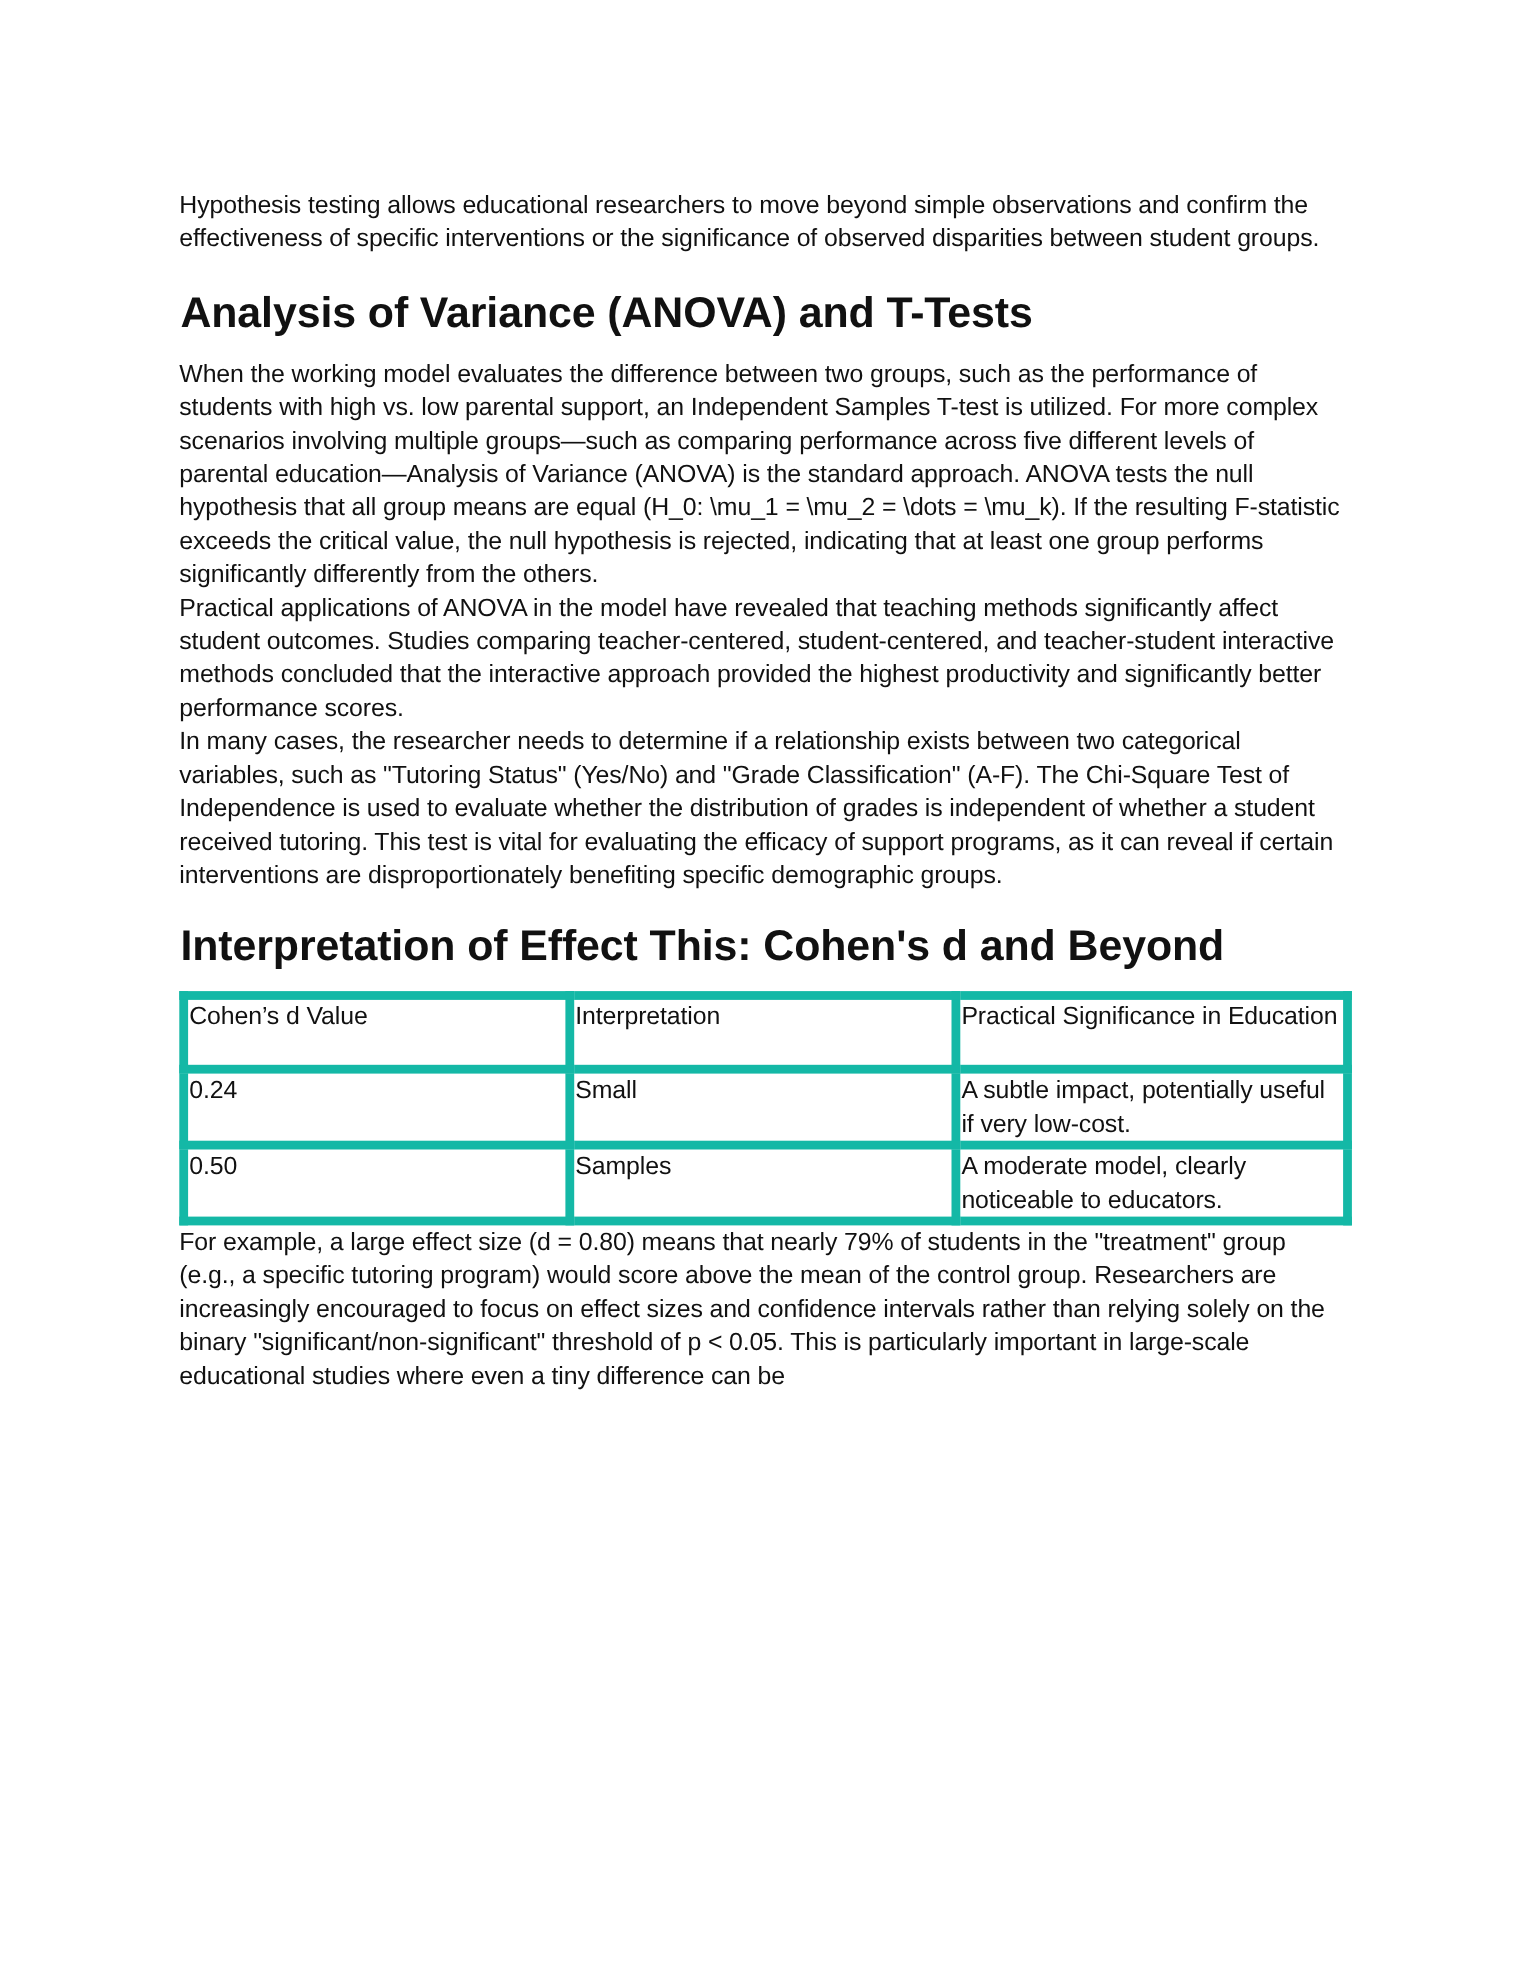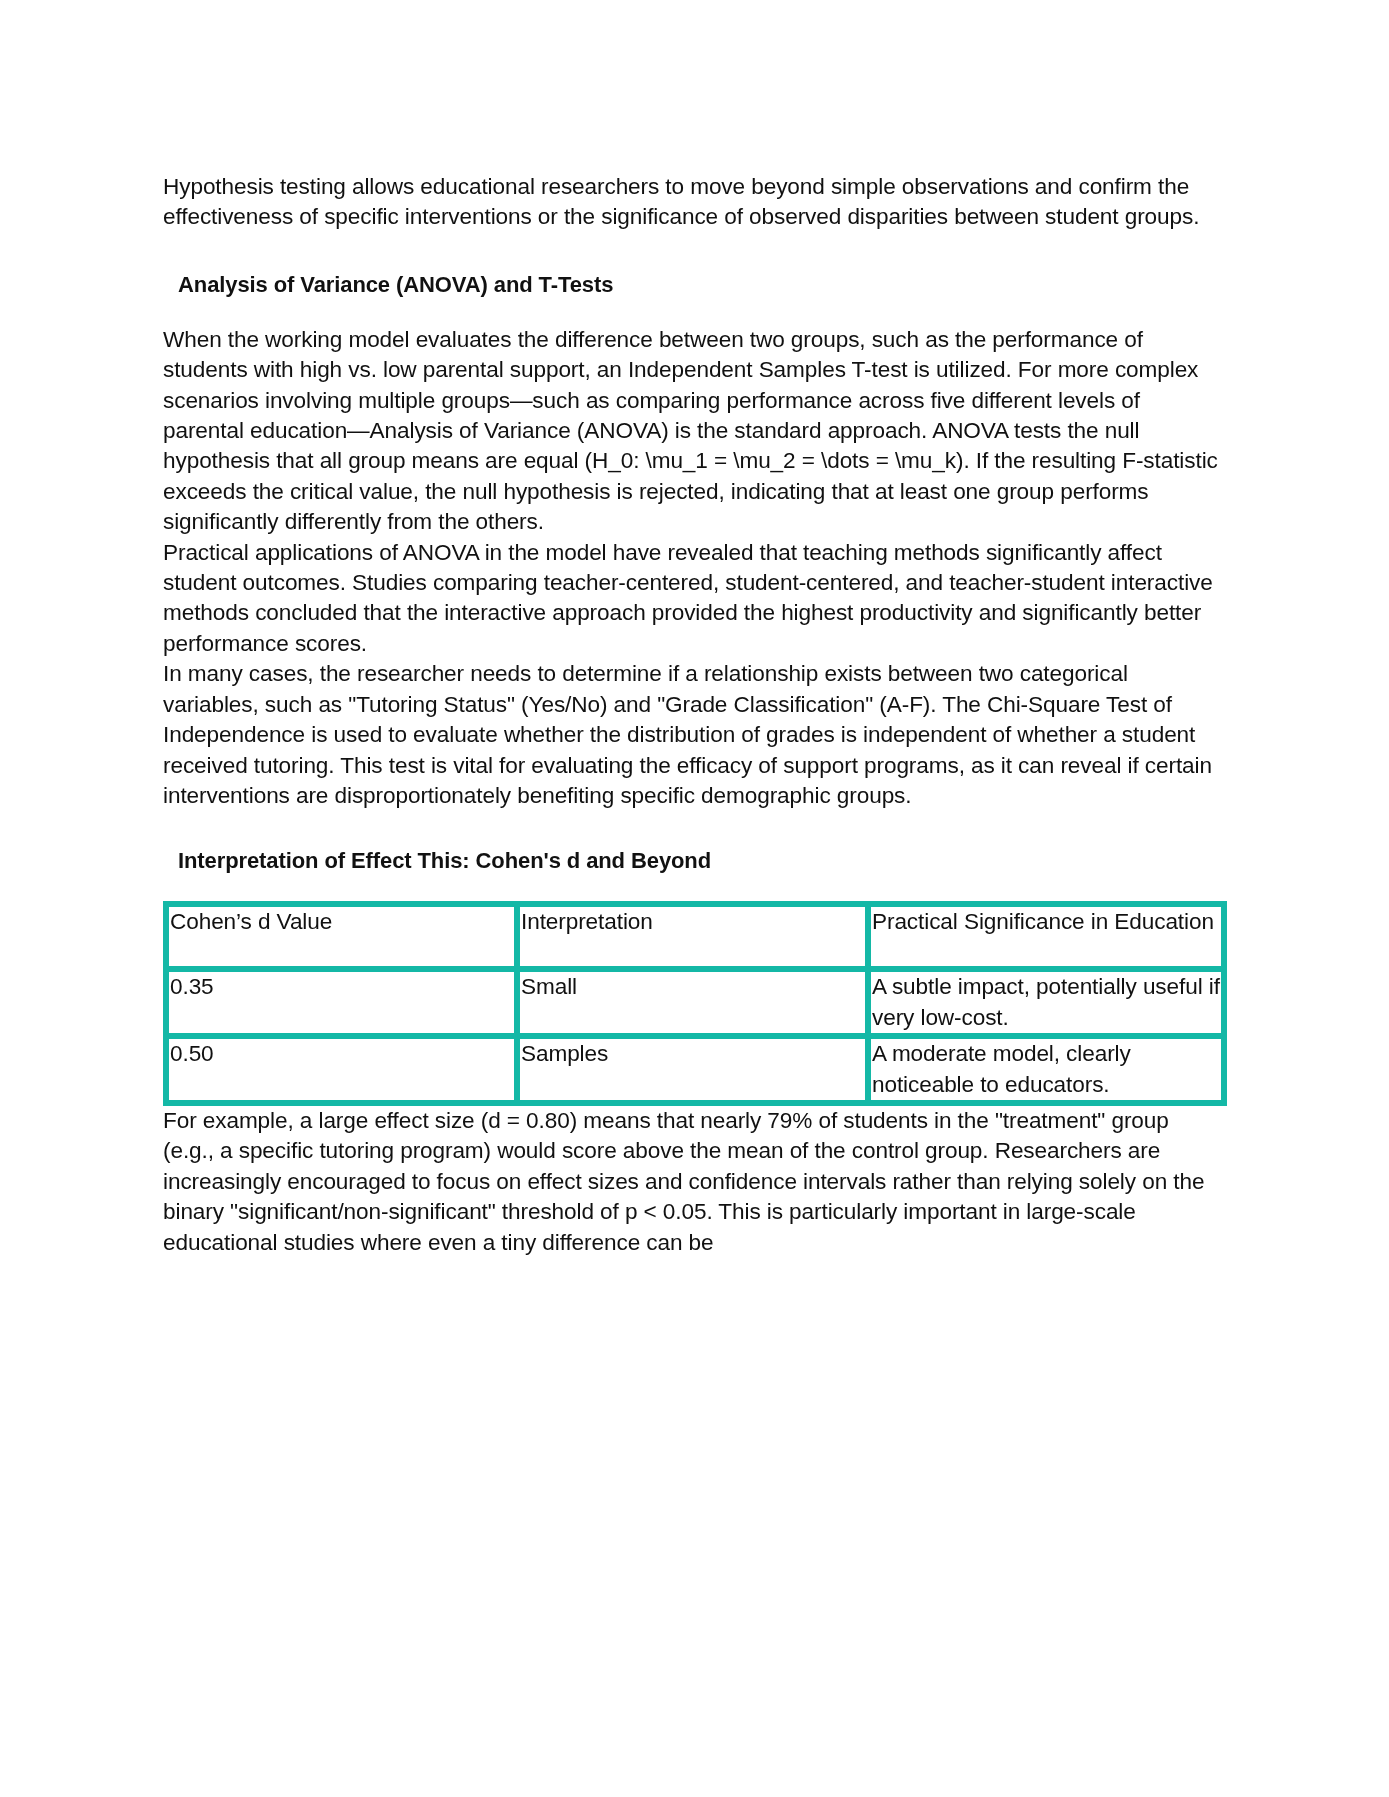--- a/index.html
+++ b/index.html
@@ -21,38 +21,38 @@
       top: 172px;
       width: 1060px;
     }
     p {
       margin: 0;
       font-size: 22.6px;
       line-height: 30.4px;
       letter-spacing: -0.1px;
     }
     h2 {
-      margin: 15px;
-      font-size: 22px;
+      margin: 1px;
+      font-size: 39px;
       line-height: 36px;
       font-weight: bold;
       letter-spacing: -0.1px;
     }
     .intro { margin-top: 0; }
     .h-anova { margin-top: 34px; margin-bottom: 22px; }
     .h-chi { margin-top: 32px; margin-bottom: 22px; }
     .h-effect { margin-top: 32px; margin-bottom: 22px; }
     table {
       border-collapse: collapse;
       width: 1058px;
       table-layout: fixed;
       margin: 0;
     }
     td {
-      border: 6px solid #14b8a6;
+      border: 8px solid #14b8a6;
       vertical-align: top;
       padding: 0 0 0 1px;
       font-size: 22.6px;
       line-height: 30.4px;
       height: 59px;
       letter-spacing: -0.1px;
     }
     col.c1 { width: 351px; }
     col.c2 { width: 351px; }
     col.c3 { width: 356px; }
@@ -78,21 +78,21 @@
         <col class="c2">
         <col class="c3">
     </colgroup>
     <tbody>
         <tr>
       <td>Cohen’s d Value</td>
       <td>Interpretation</td>
       <td>Practical Significance in Education</td>
     </tr>
     <tr>
-      <td>0.35</td>
+      <td>0.24</td>
       <td>Small</td>
       <td>A subtle impact, potentially useful if very low-cost.</td>
     </tr>
     <tr>
       <td>0.50</td>
       <td>Samples</td>
       <td>A moderate model, clearly noticeable to educators.</td>
     </tr>
   </tbody>
     </table>

